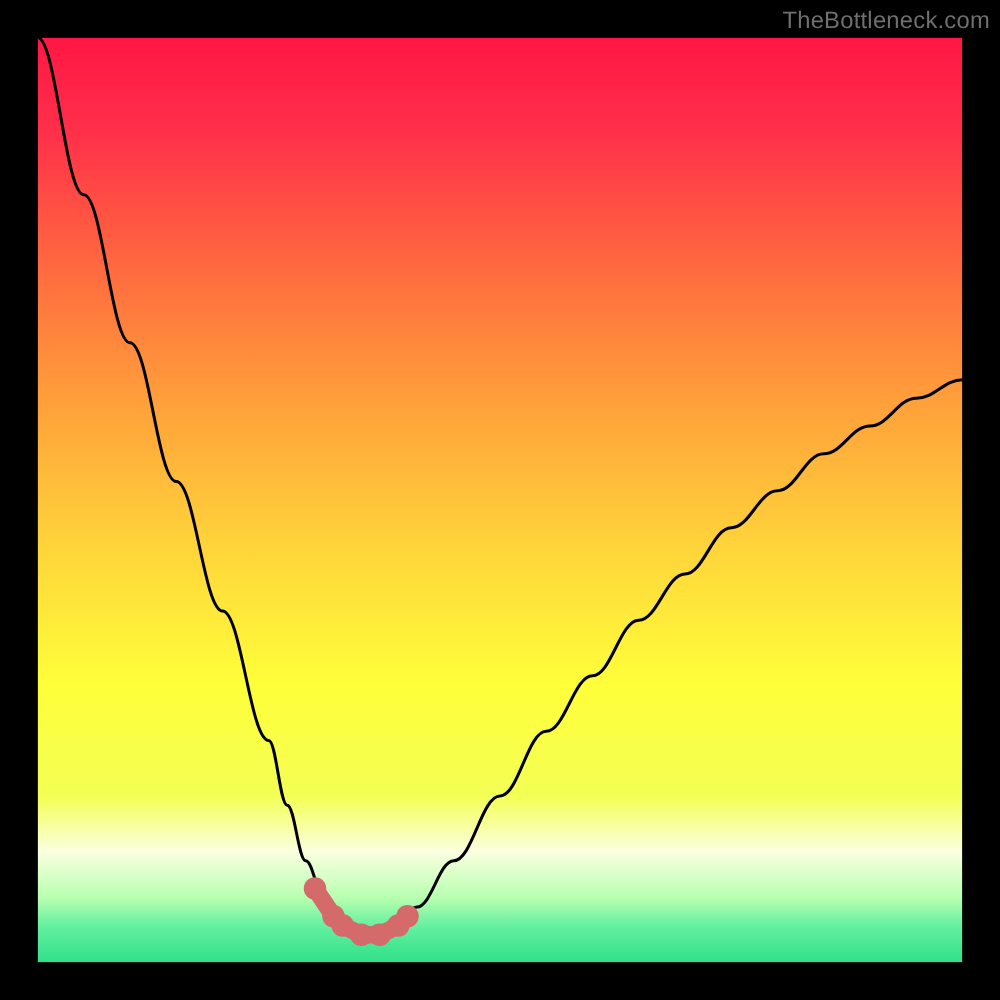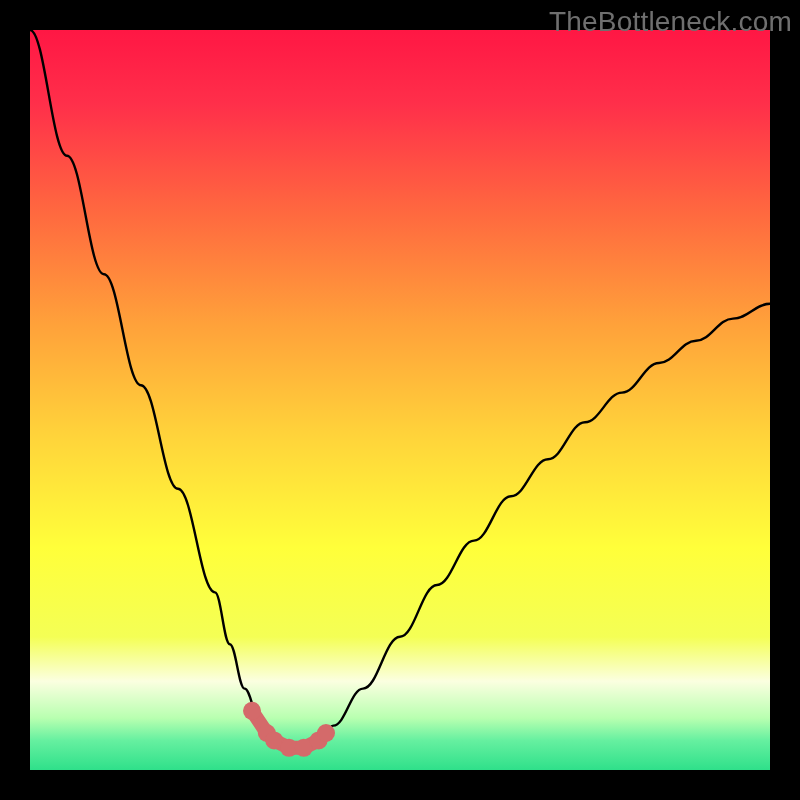--- a/index.html
+++ b/index.html
@@ -21,21 +21,21 @@
   }
   .gradient {
     position: absolute;
     inset: 0;
   }
   .watermark {
     position: absolute;
     top: 6px;
     right: 8px;
     color: #6f6f6f;
-    font-size: 28px;
+    font-size: 19px;
     letter-spacing: 0.2px;
     font-weight: 400;
     user-select: none;
   }
   svg.curves {
     position: absolute;
     inset: 0;
     width: 740px;
     height: 740px;
     overflow: visible;

